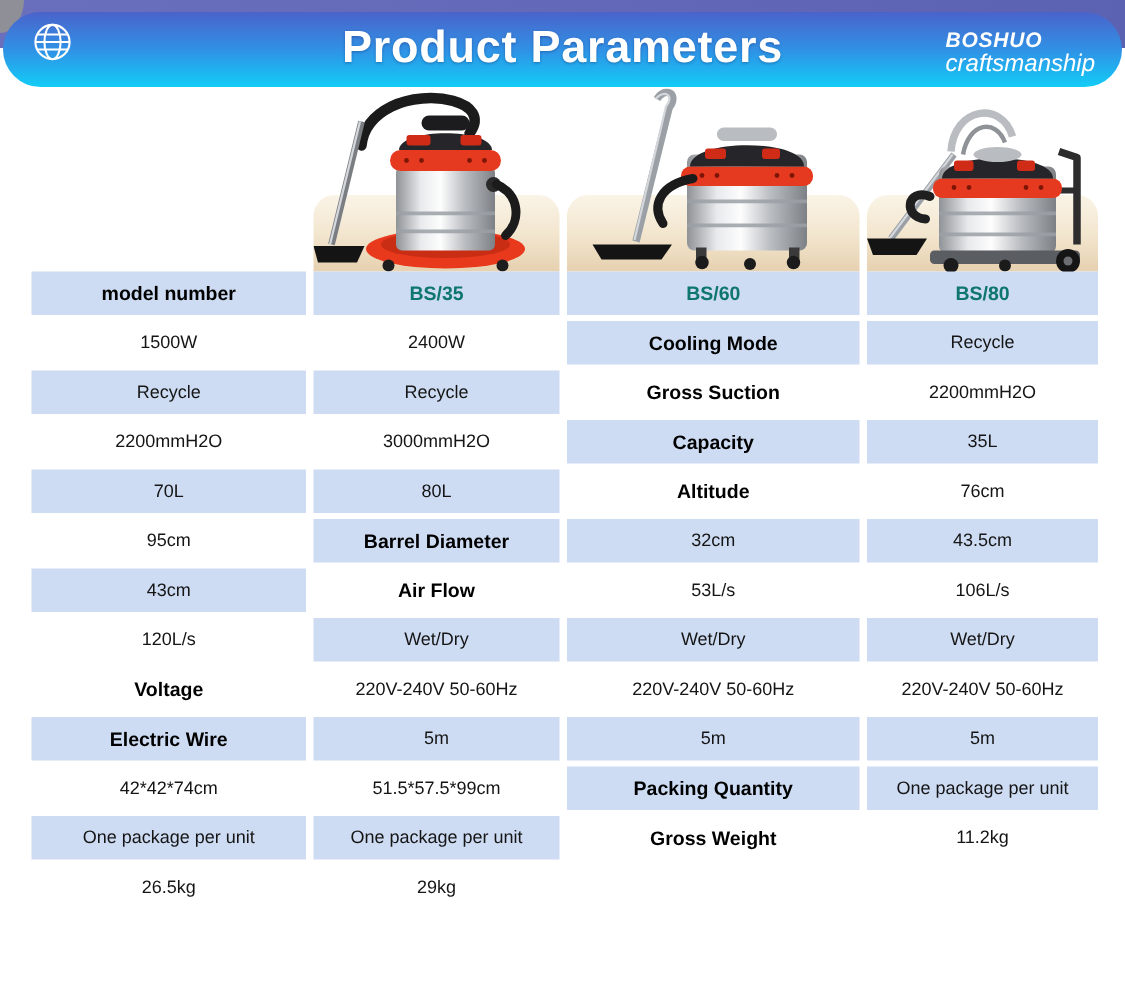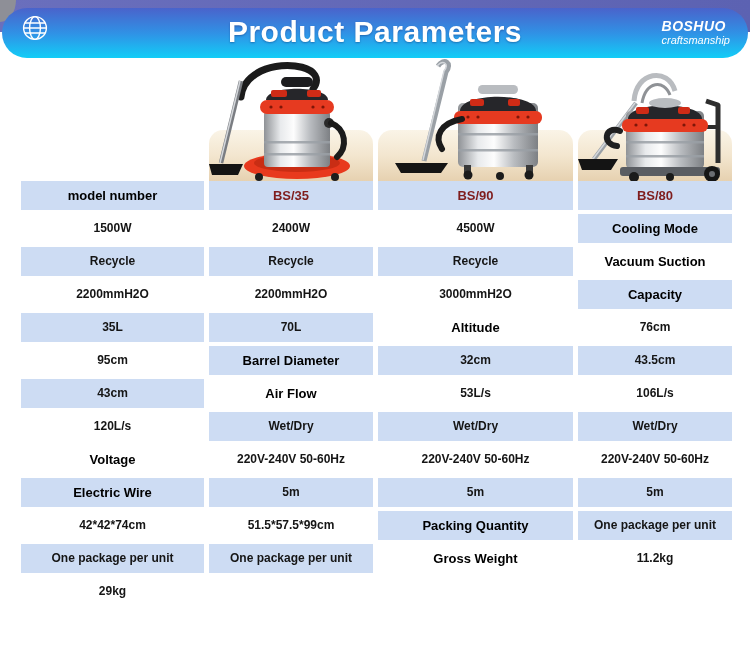--- a/index.html
+++ b/index.html
@@ -17,40 +17,40 @@
   .banner { position:absolute; top:8px; left:2px; width:746px; height:50px;
     border-radius:26px;
     background:linear-gradient(180deg,#4a63cb 0%, #2f93e6 52%, #12cdf7 100%); }
   .globe { position:absolute; left:20px; top:7px; }
   .banner-title { position:absolute; left:0; top:7px; width:100%; text-align:center;
     color:#ffffff; font-weight:bold; font-size:30px; letter-spacing:0.5px;
     text-shadow:0 1px 2px rgba(10,20,80,0.35); }
   .brand { position:absolute; right:18px; top:10px; text-align:left; color:#ffffff;
     font-style:italic; line-height:1.15; }
   .brand-name { font-weight:bold; font-size:14px; letter-spacing:0.5px; }
-  .brand-sub { font-size:11px; }
+  .brand-sub { font-size:16px; }
   
   .shelf { position:absolute; top:130px; height:51px; border-radius:14px 14px 0 0;
     background:linear-gradient(180deg,#faf4e7 0%, #f3e6cf 50%, #e6d1b0 100%); }
   .shelf-1 { left:209px; width:164px; }
   .shelf-2 { left:378px; width:195px; }
   .shelf-3 { left:578px; width:154px; }
   .product { position:absolute; top:59px; }
   .product-1 { left:209px; }
   .product-2 { left:378px; }
   .product-3 { left:578px; }
   
   .spec-table { position:absolute; left:21px; top:181px;
     display:grid; grid-template-columns:183px 164px 195px 154px;
     column-gap:5px; row-gap:4px; grid-auto-rows:29px; }
   .cell { display:flex; align-items:center; justify-content:center;
-    font-size:12px; color:#151515; text-align:center; line-height:1.05;font-weight:bold; }
+    font-size:12px; color:#151515; text-align:center; line-height:1.05; }
   .cell.blue { background:#cddcf3; }
   .cell.label { font-weight:bold; font-size:13px; color:#000; }
-  .cell.model { font-weight:bold; font-size:13px; color:#7f1d1d; }
+  .cell.model { font-weight:bold; font-size:13px; color:#0f766e; }
 </style>
 </head>
 <body>
 
 <div class="page">
 
   <div class="top-strip"></div>
   <div class="corner-gray"></div>
 
   <div class="banner">
@@ -172,40 +172,40 @@
     <rect x="42" y="108" width="100" height="9" rx="3" fill="#5a5d62"></rect>
     <circle cx="134" cy="115" r="8" fill="#151515"></circle>
     <circle cx="134" cy="115" r="3" fill="#6a6d72"></circle>
     <circle cx="56" cy="118" r="5" fill="#1b1b1b"></circle>
     <circle cx="92" cy="118" r="4" fill="#1b1b1b"></circle>
   </svg>
 
   <div class="spec-table">
     <div class="cell label blue">model number</div>
     <div class="cell blue model">BS/35</div>
-    <div class="cell blue model">BS/90</div>
+    <div class="cell blue model">BS/60</div>
     <div class="cell blue model">BS/80</div>
 
     <div class="cell">1500W</div>
     <div class="cell">2400W</div>
-    <div class="cell">4500W</div>
 
     <div class="cell label blue">Cooling Mode</div>
     <div class="cell blue">Recycle</div>
     <div class="cell blue">Recycle</div>
     <div class="cell blue">Recycle</div>
 
-    <div class="cell label">Vacuum Suction</div>
+    <div class="cell label">Gross Suction</div>
     <div class="cell">2200mmH2O</div>
     <div class="cell">2200mmH2O</div>
     <div class="cell">3000mmH2O</div>
 
     <div class="cell label blue">Capacity</div>
     <div class="cell blue">35L</div>
     <div class="cell blue">70L</div>
+    <div class="cell blue">80L</div>
 
     <div class="cell label">Altitude</div>
     <div class="cell">76cm</div>
     <div class="cell">95cm</div>
 
     <div class="cell label blue">Barrel Diameter</div>
     <div class="cell blue">32cm</div>
     <div class="cell blue">43.5cm</div>
     <div class="cell blue">43cm</div>
 
@@ -231,16 +231,17 @@
     <div class="cell">42*42*74cm</div>
     <div class="cell">51.5*57.5*99cm</div>
 
     <div class="cell label blue">Packing Quantity</div>
     <div class="cell blue">One package per unit</div>
     <div class="cell blue">One package per unit</div>
     <div class="cell blue">One package per unit</div>
 
     <div class="cell label">Gross Weight</div>
     <div class="cell">11.2kg</div>
+    <div class="cell">26.5kg</div>
     <div class="cell">29kg</div>
   </div>
 
 </div>
 
 </body></html>

